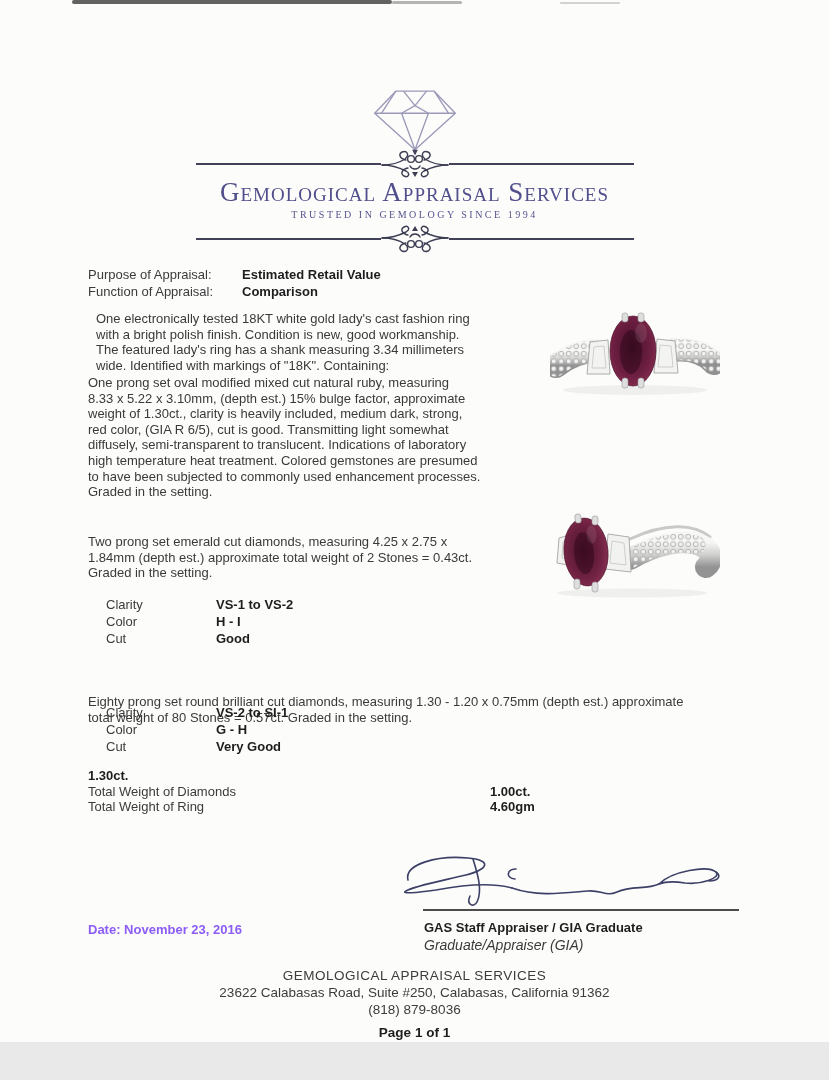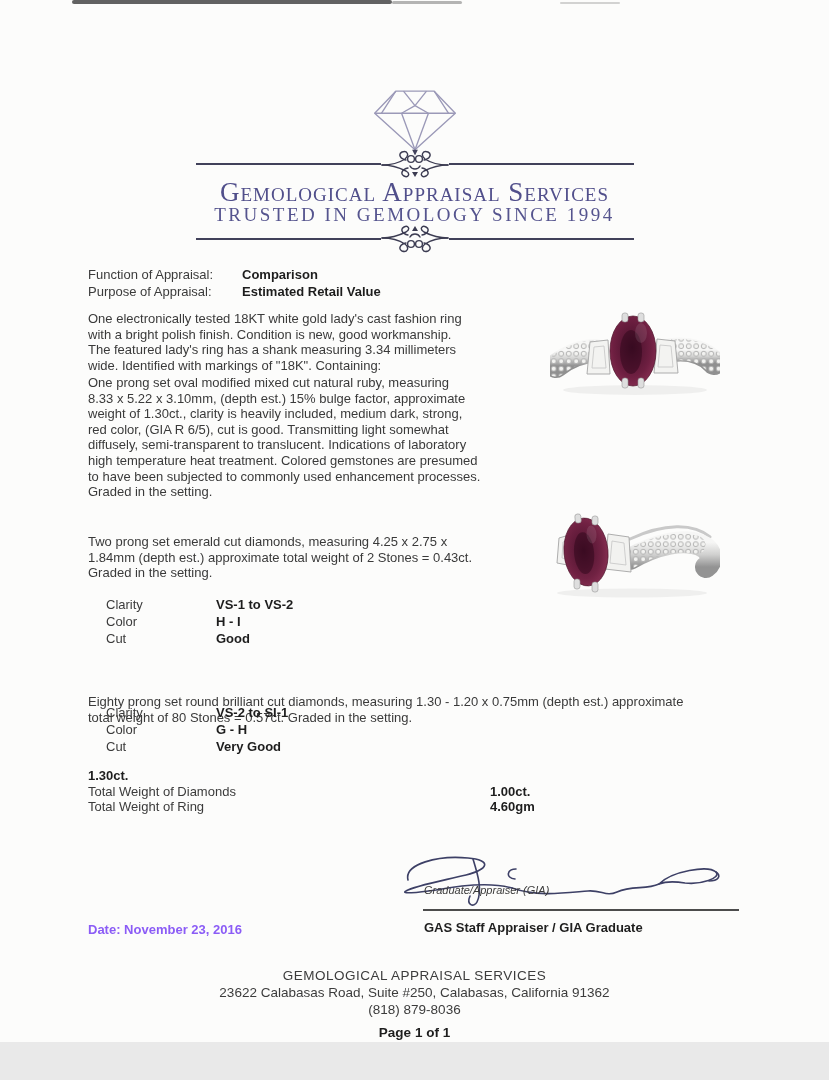--- a/index.html
+++ b/index.html
@@ -18,54 +18,54 @@
         display:flex;flex-direction:column;align-items:center;}
   .logo svg{display:block;}
   .rule-row{display:flex;align-items:center;width:438px;margin-top:-6px;}
   .rule-row.bottom{margin-top:3px;}
   .rule{flex:1;height:2px;background:#41415a;}
   .logo-title{
     font-family:"Liberation Serif",serif;font-variant:small-caps;
     font-size:27px;letter-spacing:1px;color:#514f8b;line-height:28px;margin-top:0px;
   }
   .logo-tagline{
-    font-family:"Liberation Serif",serif;font-size:19px;letter-spacing:2.5px;
+    font-family:"Liberation Serif",serif;font-size:10px;letter-spacing:2.5px;
     color:#55548e;line-height:15px;margin-top:1px;
   }
 
   
   .meta{position:absolute;top:266px;left:88px;font-size:13px;line-height:17px;}
   .meta-row{display:flex;}
   .meta-label{width:154px;}
   .meta-value{font-weight:bold;color:#1d1d1d;}
 
   .para{position:absolute;left:88px;white-space:pre-line;
         font-size:13px;line-height:15.6px;color:#3a3a3a;}
-  .para-ring{top:311px;width:460px;}
+  .para-ring{top:311px;width:460px;margin-left:8px;}
   .para-ruby{top:375px;width:465px;}
   .para-emerald{top:534px;width:465px;}
   .para-round{top:694px;width:660px;}
 
   .grade-table{position:absolute;left:106px;font-size:13px;line-height:17px;}
   .grade-1{top:596px;}
   .grade-2{top:704px;}
   .grade-row{display:flex;}
   .grade-label{width:110px;}
   .grade-value{font-weight:bold;color:#1d1d1d;}
 
   .totals{position:absolute;top:768px;left:88px;font-size:13px;line-height:15.5px;}
   .totals-row{display:flex;}
   .totals-label{width:402px;}
   .totals-value{font-weight:bold;color:#1d1d1d;text-align:center;}
 
   
   .signature-svg{position:absolute;left:396px;top:850px;}
   .sig-line{position:absolute;left:423px;top:909px;width:316px;height:2px;background:#4c4c4c;}
   .sig-name{position:absolute;left:424px;top:920px;font-size:13px;font-weight:bold;color:#1e1e1e;}
-  .sig-title{position:absolute;left:424px;top:884px;font-size:11px;font-style:italic;color:#3a3a3a;}
+  .sig-title{position:absolute;left:424px;top:937px;font-size:14px;font-style:italic;color:#3a3a3a;}
   .date-line{position:absolute;left:88px;top:922px;font-size:13px;font-weight:bold;color:#8b5cf6;}
 
   
   .footer{position:absolute;top:967px;left:0;width:100%;text-align:center;
           font-size:13.5px;line-height:17px;color:#3c3c3c;}
   .footer-company{letter-spacing:.5px;}
   .footer-page{font-weight:bold;color:#1e1e1e;margin-top:6px;}
 
   
   .photo{position:absolute;}
@@ -129,26 +129,26 @@
           <path d="M29,16 C31,20 37,20 39,16"></path>
         </g>
         <path d="M31,22 L34,27 L37,22 Z" fill="#3c3c52"></path>
       </svg>
       <span class="rule"></span>
     </div>
   </header>
 
   <div class="meta">
     <div class="meta-row">
+      <span class="meta-label">Purpose of Appraisal:</span>
+      <span class="meta-value">Estimated Retail Value</span>
+    </div>
+    <div class="meta-row">
       <span class="meta-label">Function of Appraisal:</span>
       <span class="meta-value">Comparison</span>
-    </div>
-    <div class="meta-row">
-      <span class="meta-label">Purpose of Appraisal:</span>
-      <span class="meta-value">Estimated Retail Value</span>
     </div>
   </div>
 
   <div class="para para-ring">One electronically tested 18KT white gold lady's cast fashion ring
 with a bright polish finish. Condition is new, good workmanship.
 The featured lady's ring has a shank measuring 3.34 millimeters
 wide. Identified with markings of "18K".  Containing:</div>
   <div class="para para-ruby">One prong set oval modified mixed cut natural ruby, measuring
 8.33 x 5.22 x 3.10mm, (depth est.) 15% bulge factor, approximate
 weight of 1.30ct., clarity is heavily included, medium dark, strong,

